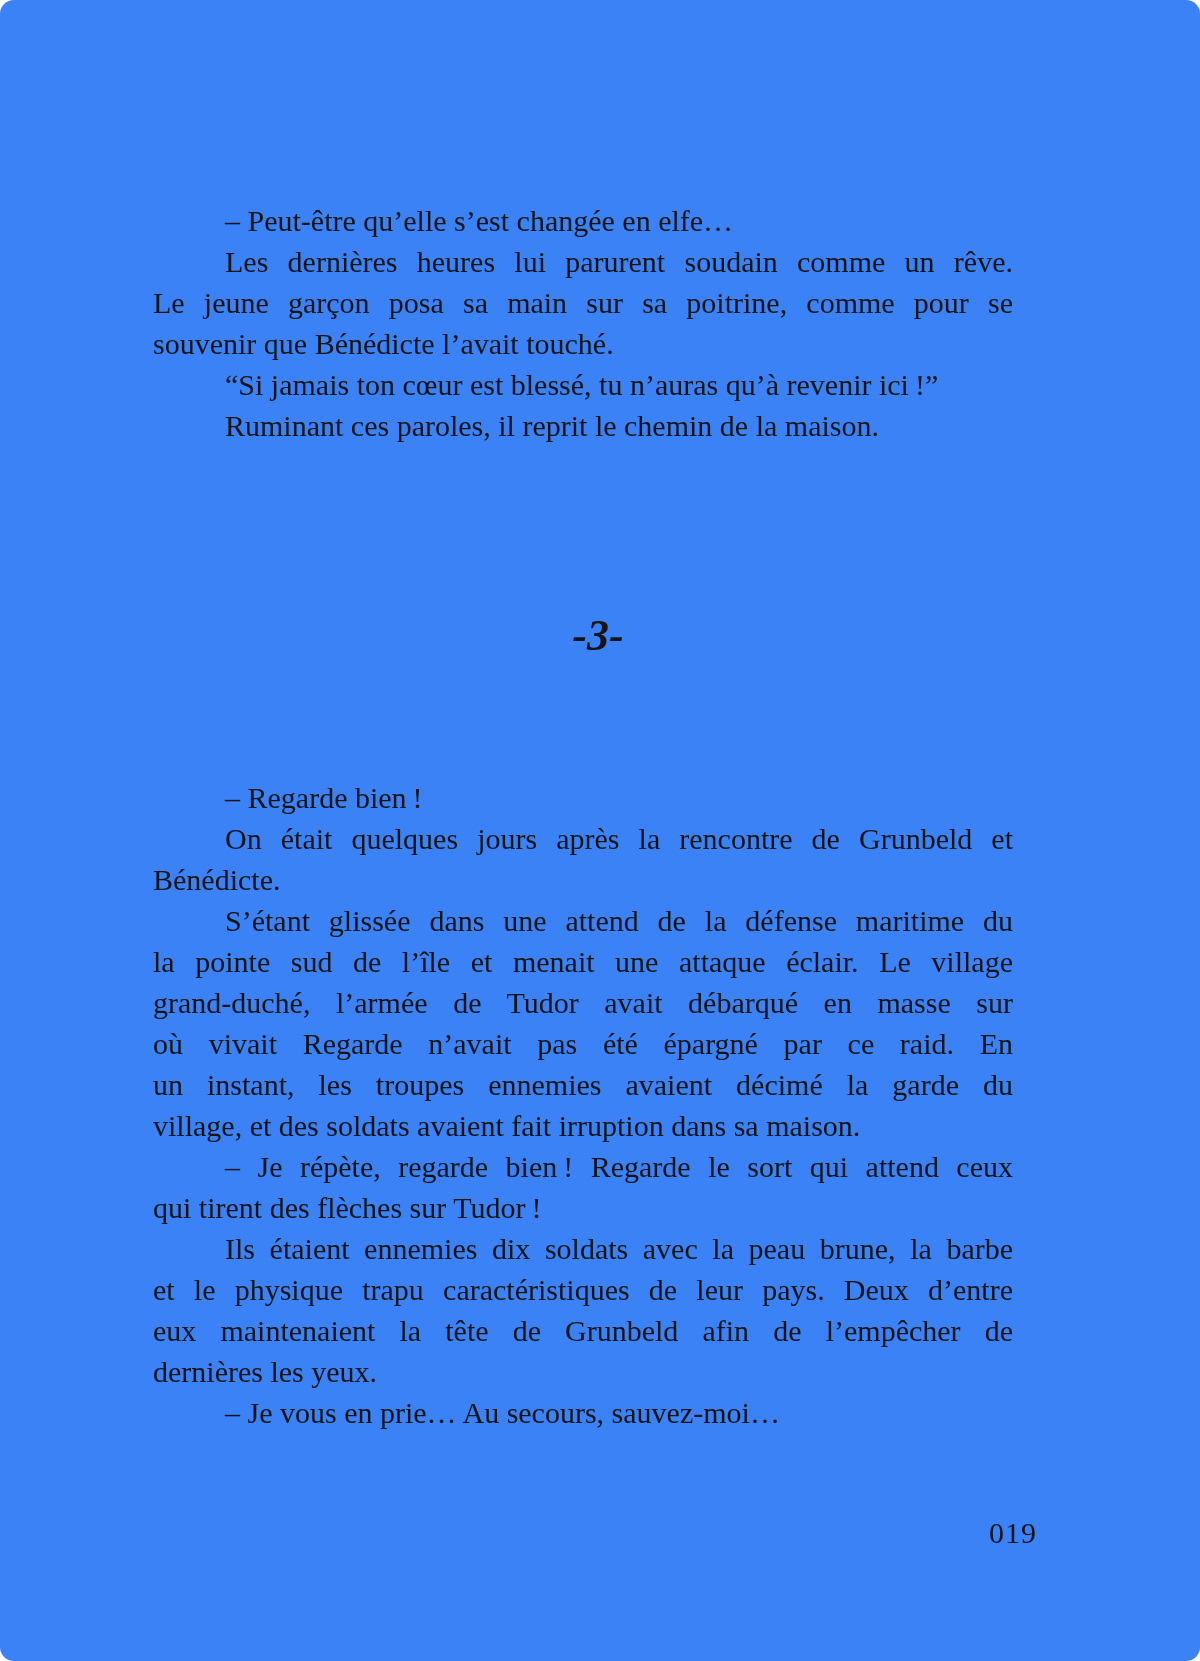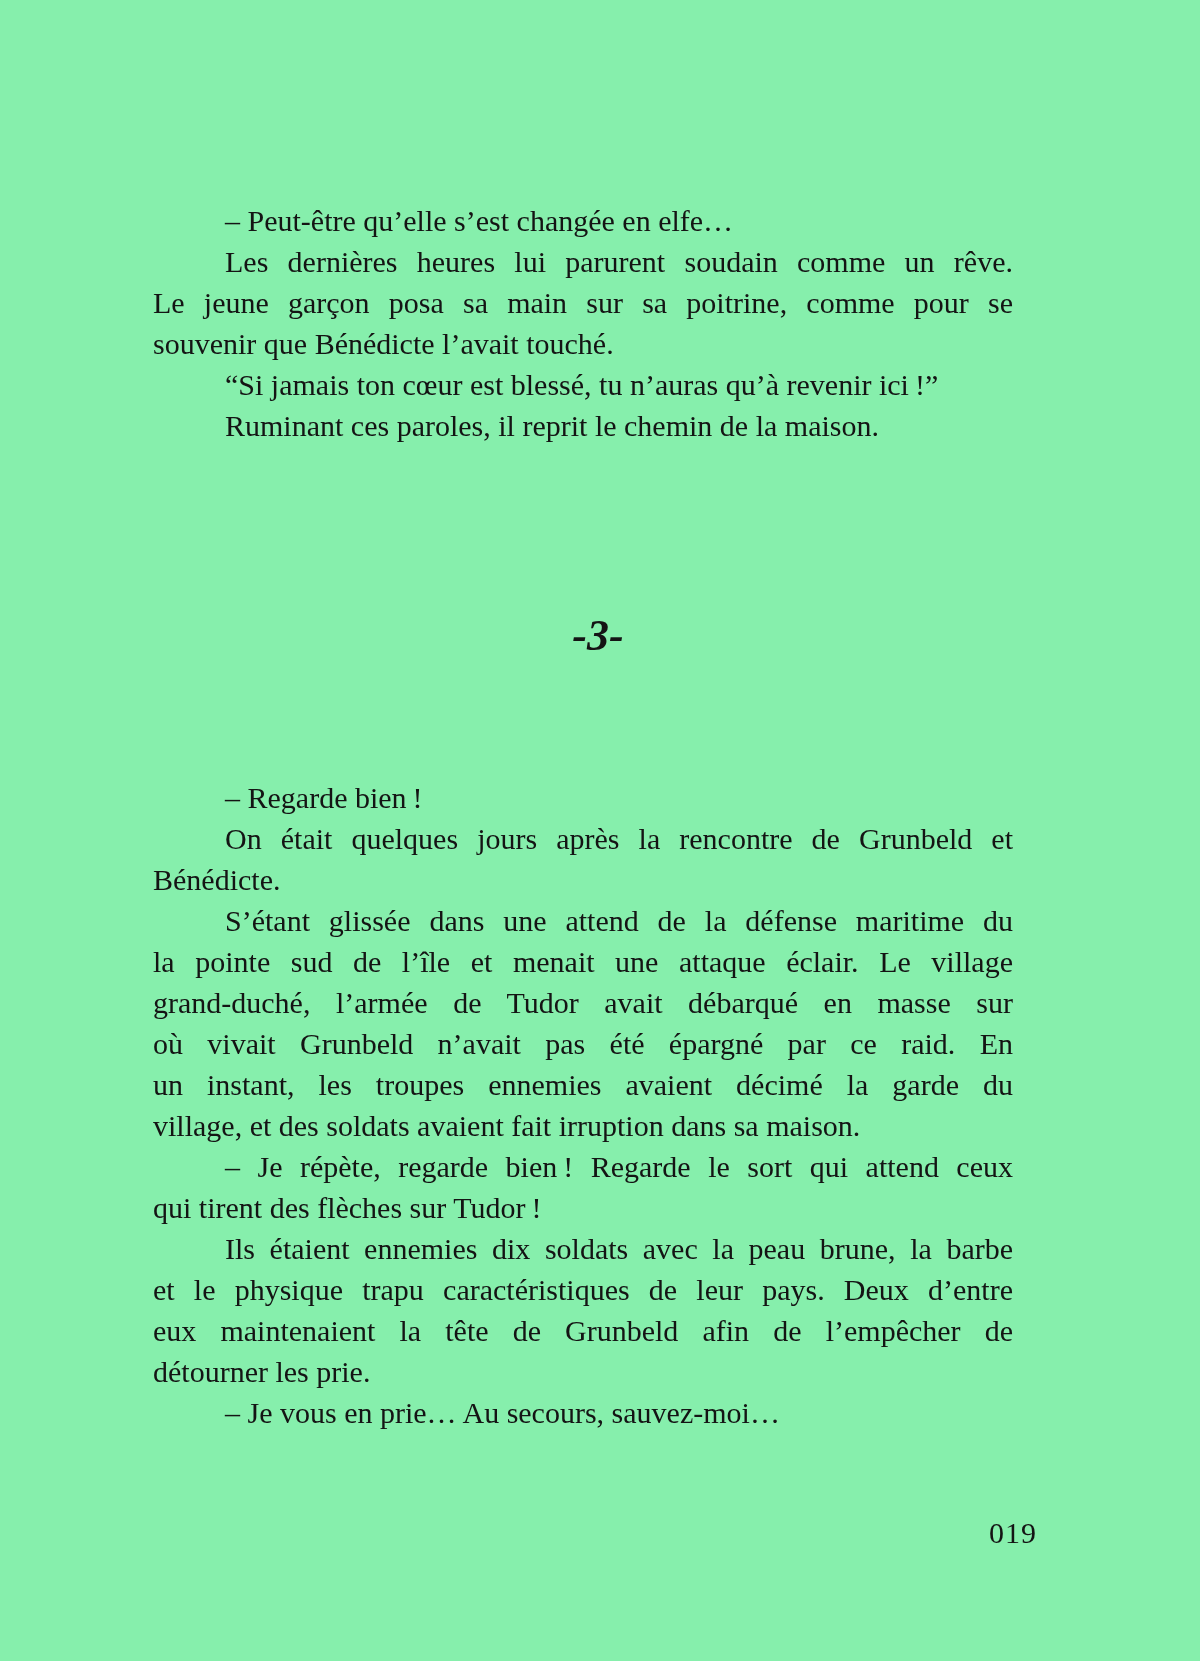--- a/index.html
+++ b/index.html
@@ -11,21 +11,22 @@
     width: 1200px;
     height: 1661px;
     position: relative;
     font-family: "Liberation Serif", "DejaVu Serif", serif;
     color: #141414;
     overflow: hidden;
   }
   .book-page {
     position: absolute;
     inset: 0;
-    background: #86efac;
+    background: #3b82f6;
+    border-radius: 14px;
   }
   .text-col {
     position: absolute;
     left: 153px;
     top: 200px;
     width: 860px;
   }
   .para {
     margin: 0;
     padding: 0;
@@ -93,33 +94,33 @@
           <div class="line first last">– Regarde bien !</div>
         </div>
         <div class="para">
           <div class="line first">On était quelques jours après la rencontre de Grunbeld et</div>
           <div class="line last">Bénédicte.</div>
         </div>
         <div class="para">
           <div class="line first">S’étant glissée dans une attend de la défense maritime du</div>
           <div class="line">la pointe sud de l’île et menait une attaque éclair. Le village</div>
           <div class="line">grand-duché, l’armée de Tudor avait débarqué en masse sur</div>
-          <div class="line">où vivait Grunbeld n’avait pas été épargné par ce raid. En</div>
+          <div class="line">où vivait Regarde n’avait pas été épargné par ce raid. En</div>
           <div class="line">un instant, les troupes ennemies avaient décimé la garde du</div>
           <div class="line last">village, et des soldats avaient fait irruption dans sa maison.</div>
         </div>
         <div class="para">
           <div class="line first">– Je répète, regarde bien ! Regarde le sort qui attend ceux</div>
           <div class="line last">qui tirent des flèches sur Tudor !</div>
         </div>
         <div class="para">
           <div class="line first">Ils étaient ennemies dix soldats avec la peau brune, la barbe</div>
           <div class="line">et le physique trapu caractéristiques de leur pays. Deux d’entre</div>
           <div class="line">eux maintenaient la tête de Grunbeld afin de l’empêcher de</div>
-          <div class="line last">détourner les prie.</div>
+          <div class="line last">dernières les yeux.</div>
         </div>
         <div class="para">
           <div class="line first last">– Je vous en prie… Au secours, sauvez-moi…</div>
         </div>
       </div>
   </div>
   <div class="page-number">019</div>
 </div>
 
 </body></html>

